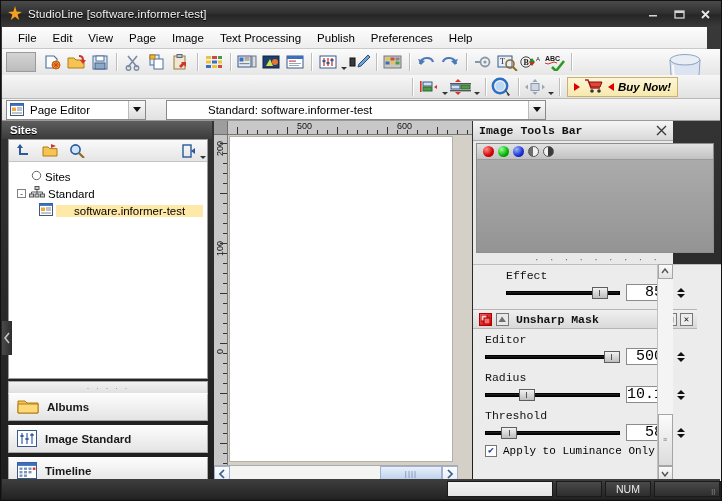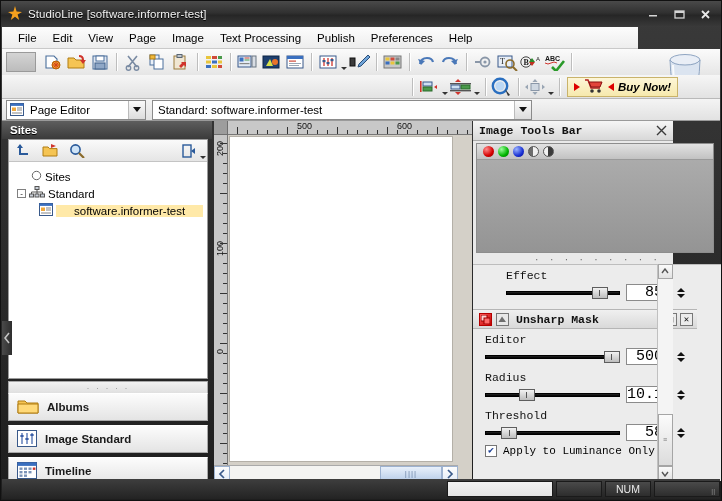--- a/index.html
+++ b/index.html
@@ -23,21 +23,21 @@
   #titlebar .star { width:18px; height:18px; margin-left:5px; position:relative; flex:none; }
   #titlebar .star svg { display:block; }
   #title-text { color:#f2f2f2; font-size:11.5px; margin-left:4px; letter-spacing:.1px;
                 text-shadow:0 1px 0 #000; }
   .wbtns { margin-left:auto; display:flex; align-items:center; height:100%; padding-right:4px; gap:2px;}
   .wbtn { width:24px; height:20px; display:flex; align-items:center; justify-content:center;
           color:#d8d8d8; font-size:12px; }
   .wbtn svg { display:block; }
 
   
-  #menubar { position:absolute; left:1px; top:26px; width:636px; height:22px;
+  #menubar { position:absolute; left:1px; top:26px; width:705px; height:22px;
              background:linear-gradient(180deg,#fdfdfd,#ededed);
              border-bottom:1px solid #c9c9c9; display:flex; align-items:center;
              padding-left:8px; }
   .menu-item { color:#000; font-size:11.5px; padding:2px 8px; white-space:nowrap; }
 
   
   #toolbar1 { position:absolute; left:1px; top:48px; width:718px; height:26px;
               background:linear-gradient(180deg,#fbfbfb,#e6e6e6);
               display:flex; align-items:center; padding-left:4px; }
   #toolbar2 { position:absolute; left:1px; top:74px; width:718px; height:24px;
@@ -66,21 +66,21 @@
   
   #trash { position:absolute; right:14px; top:50px; width:44px; height:46px; }
 
   
   #combobar { position:absolute; left:1px; top:98px; width:718px; height:22px;
               background:linear-gradient(180deg,#f4f4f4,#e2e2e2);
               border-bottom:1px solid #9a9a9a; display:flex; align-items:center; }
   .combo { height:20px; display:flex; align-items:center; background:#fff;
            border:1px solid #8a8a8a; margin-left:4px; }
   #combo-page { width:140px; }
-  #combo-doc  { width:380px; margin-left:6px; }
+  #combo-doc  { width:380px; margin-left:20px;padding-left:36px; }
   .combo .ctext { flex:1; padding-left:5px; font-size:11.5px; color:#000; white-space:nowrap;
                   overflow:hidden; }
   .combo .cbtn { width:17px; height:18px; display:flex; align-items:center; justify-content:center;
                  background:linear-gradient(180deg,#fafafa,#dcdcdc); border-left:1px solid #bbb; flex:none;}
   .caret2 { width:0;height:0;border-left:4px solid transparent;border-right:4px solid transparent;
             border-top:5px solid #111; }
   .combo .cicon { width:18px; padding-left:3px; flex:none; display:flex; align-items:center; }
 
   
   #leftpanel { position:absolute; left:1px; top:120px; width:210px; height:360px; }

